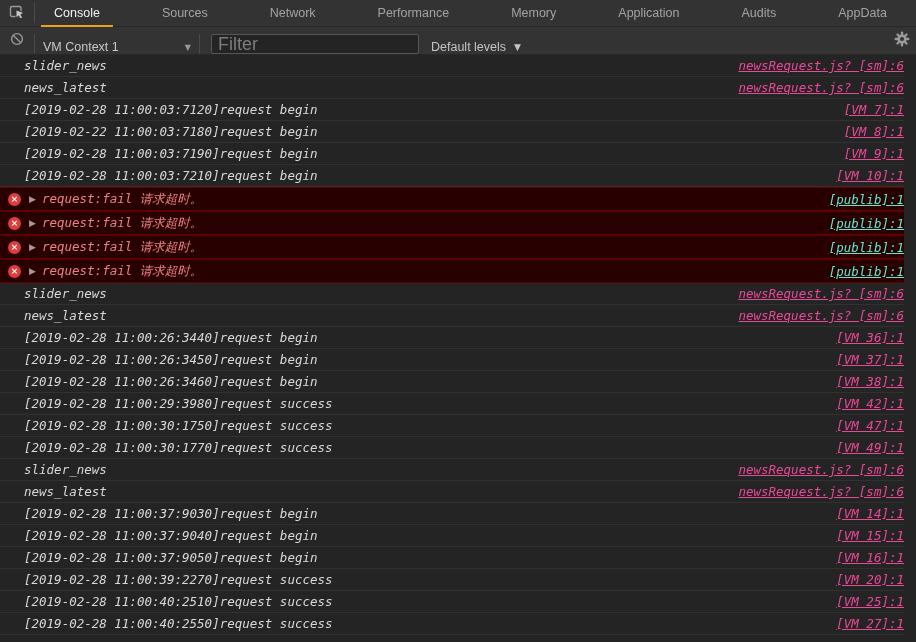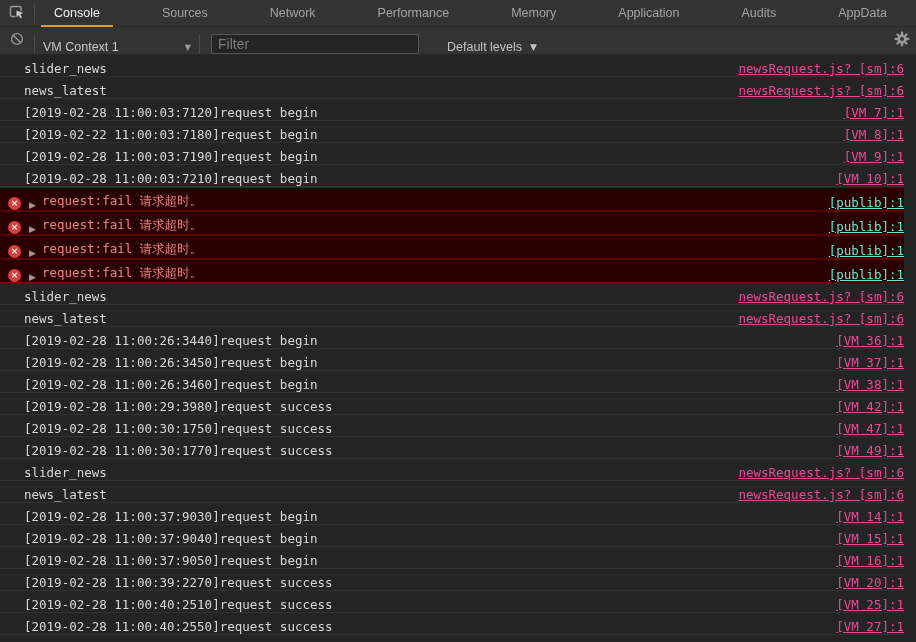--- a/index.html
+++ b/index.html
@@ -45,33 +45,33 @@
     border-bottom:1px solid #282828;
   }
   .select {
     display:flex; align-items:center; justify-content:space-between;
     color:#c9c9c9; font-size:12.5px; cursor:pointer; padding:0 8px;
   }
   .select .caret { font-size:8px; color:#999999; margin-left:8px; font-family:"DejaVu Sans", sans-serif; }
   .ctx-select { width:164px; }
   .filter-input {
     width:208px; height:20px; margin-left:11px; background:#242424;
-    border:1px solid #555555; border-radius:2px; color:#d9d9d9; font-size:14px;
+    border:1px solid #555555; border-radius:2px; color:#d9d9d9; font-size:18px;
     padding:0 6px; outline:none; font-family:"Liberation Sans", sans-serif;
   }
   .filter-input::placeholder { color:#7d7d7d; }
-  .levels-select { margin-left:20px; color:#c4c4c4; }
+  .levels-select { margin-left:4px; color:#c4c4c4; }
   .levels-select .caret { font-size:9px; color:#c4c4c4; }
 
   
   .console { flex:1; background:#242424; overflow:hidden; padding-right:12px; }
   .row {
-    display:flex; align-items:flex-end; height:22px; border-bottom:1px solid #313131;
+    display:flex; align-items:center; height:22px; border-bottom:1px solid #313131;
     padding-left:24px; font-family:"DejaVu Sans Mono", monospace; font-size:12.5px;
-    color:#d9d9d9; white-space:pre;
+    color:#d9d9d9; white-space:pre;font-style:italic;
   }
   .row .msg { flex:1; overflow:hidden; }
   .row .src {
     color:#ec4899; text-decoration:underline; margin-left:8px; cursor:pointer;
     flex:0 0 auto;
   }
   .row.error {
     height:24px; background:#290000; border-top:1px solid #5c0000;
     border-bottom:1px solid #5c0000; color:#ef8080; padding-left:8px;
   }

